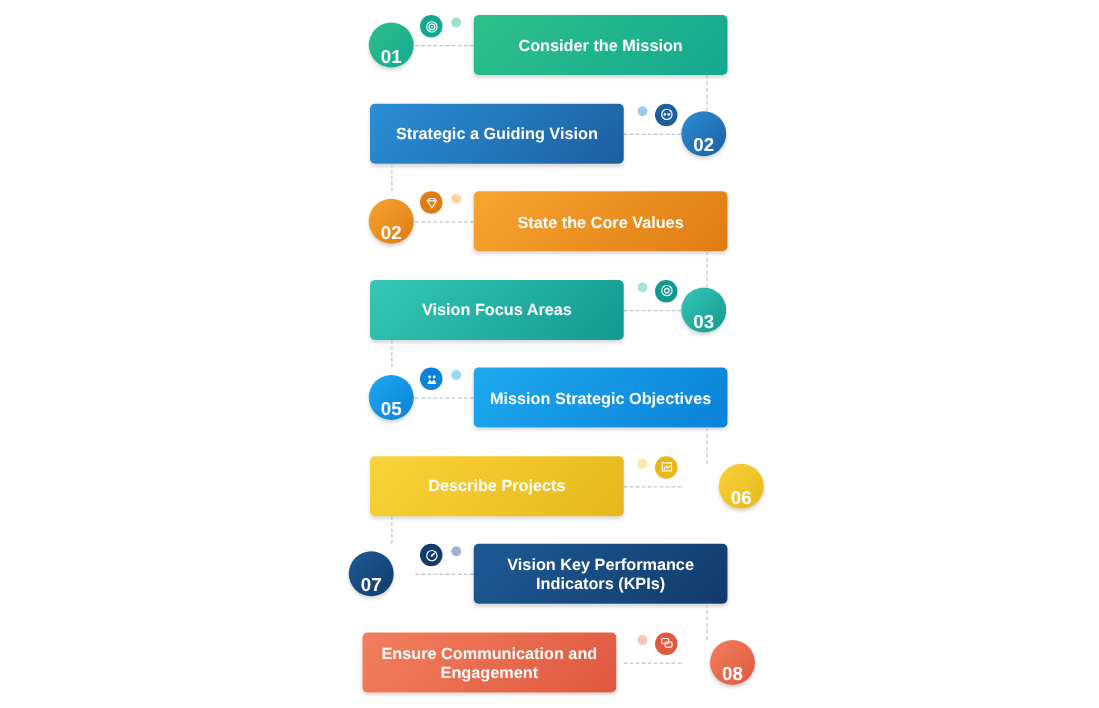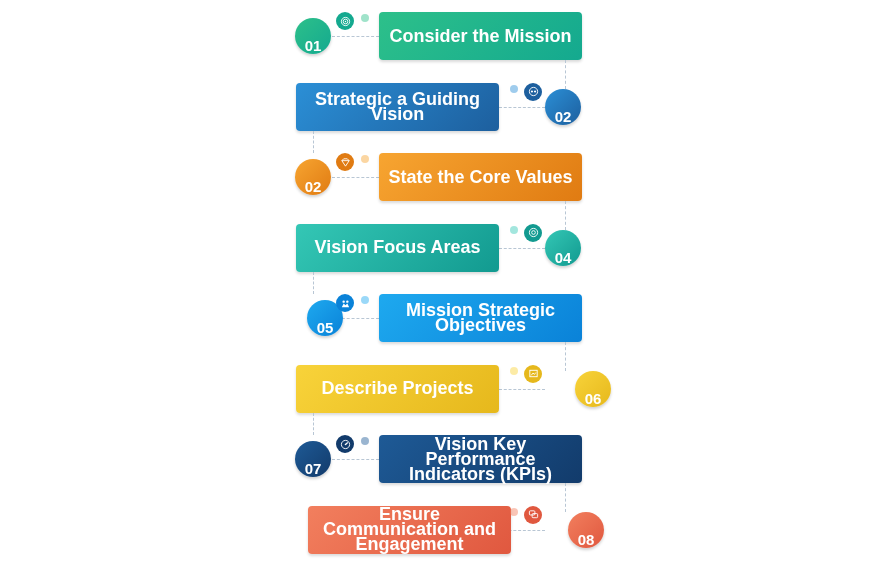--- a/index.html
+++ b/index.html
@@ -1,19 +1,19 @@
 <!DOCTYPE html>
 <html><head>
 <meta charset="utf-8">
 <style>
   html, body { margin:0; padding:0; }
   body { width:879px; height:566px; background:#ffffff; position:relative; overflow:hidden;
          font-family:"Liberation Sans", "DejaVu Sans", sans-serif; }
   .box { position:absolute; width:203px; height:48px; border-radius:4px; color:#fff;
-         font-weight:bold; font-size:18px; line-height:15px; display:flex; align-items:center;
+         font-weight:bold; font-size:13px; line-height:15px; display:flex; align-items:center;
          justify-content:center; text-align:center; box-shadow:0 2px 3px rgba(0,0,0,0.15); padding:0 8px; box-sizing:border-box; }
   .circle { position:absolute; width:36px; height:36px; border-radius:50%; color:#fff; font-weight:bold;
             font-size:15px; display:flex; align-items:flex-end; justify-content:center;
             box-shadow:0 2px 3px rgba(0,0,0,0.18); }
   .icon { position:absolute; width:18px; height:18px; border-radius:50%; display:flex; align-items:center; justify-content:center; }
   .icon svg { width:11px; height:11px; }
   .dot { position:absolute; width:8px; height:8px; border-radius:50%; opacity:0.45; }
   .hdash { position:absolute; height:0; border-top:1.5px dashed #b8c6d4; }
   .vdash { position:absolute; width:0; border-left:1.5px dashed #b8c6d4; }
 </style>
@@ -73,37 +73,37 @@
       </div>
       <div class="dot" style="left:361px;top:155px;background:#f7a531"></div>
       <div class="vdash" style="left:565px;top:201px;height:28.5px"></div>
     </div>
     <div>
       <div class="hdash" style="left:499px;top:247.5px;width:46px"></div>
       <div class="box" style="left:296px;top:223.5px;background:linear-gradient(135deg, #34c7b5, #129a90)">
         <span>Vision Focus Areas</span>
       </div>
       <div class="circle" style="left:545px;top:229.5px;background:linear-gradient(135deg, #34c7b5, #129a90)">
-        <span>04</span>
+        <span>03</span>
       </div>
       <div class="icon" style="left:524px;top:223.5px;background:#129a90">
         <svg viewBox="0 0 12 12">
           <circle cx="6" cy="6" r="4.5" fill="none" stroke="#fff" stroke-width="1"></circle>
           <circle cx="6" cy="6" r="2" fill="none" stroke="#fff" stroke-width="1"></circle>
         </svg>
       </div>
       <div class="dot" style="left:510px;top:225.5px;background:#34c7b5"></div>
       <div class="vdash" style="left:313px;top:271.5px;height:22.5px"></div>
     </div>
     <div>
       <div class="hdash" style="left:332px;top:318px;width:47px"></div>
       <div class="box" style="left:379px;top:294px;background:linear-gradient(135deg, #1ea9ef, #0a82d8)">
         <span>Mission Strategic Objectives</span>
       </div>
-      <div class="circle" style="left:307px;top:300px;background:linear-gradient(135deg, #1ea9ef, #0a82d8)">
+      <div class="circle" style="left:295px;top:300px;background:linear-gradient(135deg, #1ea9ef, #0a82d8)">
         <span>05</span>
       </div>
       <div class="icon" style="left:336px;top:294px;background:#0a82d8">
         <svg viewBox="0 0 12 12">
           <circle cx="4" cy="4" r="1.3" fill="#fff"></circle>
           <circle cx="8" cy="4" r="1.3" fill="#fff"></circle>
           <path d="M2 10 L4 6 L6 8 L8 6 L10 10 Z" fill="#fff"></path>
         </svg>
       </div>
       <div class="dot" style="left:361px;top:296px;background:#1ea9ef"></div>
@@ -124,36 +124,36 @@
         </svg>
       </div>
       <div class="dot" style="left:510px;top:366.5px;background:#f8d33a"></div>
       <div class="vdash" style="left:313px;top:412.5px;height:22.5px"></div>
     </div>
     <div>
       <div class="hdash" style="left:332px;top:459px;width:47px"></div>
       <div class="box" style="left:379px;top:435px;background:linear-gradient(135deg, #1e5a96, #123b6b)">
         <span>Vision Key Performance Indicators (KPIs)</span>
       </div>
-      <div class="circle" style="left:295px;top:441px;background:linear-gradient(135deg, #1e5a96, #123b6b)">
+      <div class="circle" style="left:279px;top:441px;background:linear-gradient(135deg, #1e5a96, #123b6b)">
         <span>07</span>
       </div>
       <div class="icon" style="left:336px;top:435px;background:#123b6b">
         <svg viewBox="0 0 12 12">
           <circle cx="6" cy="6" r="4.5" fill="none" stroke="#fff" stroke-width="1"></circle>
           <path d="M6 6 L8.5 3.8" stroke="#fff" stroke-width="1.2"></path>
           <circle cx="6" cy="6" r="0.9" fill="#fff"></circle>
         </svg>
       </div>
       <div class="dot" style="left:361px;top:437px;background:#1e5a96"></div>
       <div class="vdash" style="left:565px;top:483px;height:28.5px"></div>
     </div>
     <div>
       <div class="hdash" style="left:499px;top:529.5px;width:46px"></div>
-      <div class="box" style="left:308px;top:505.5px;background:linear-gradient(135deg, #f27f5e, #e0583f)">
+      <div class="box" style="left:290px;top:505.5px;background:linear-gradient(135deg, #f27f5e, #e0583f)">
         <span>Ensure Communication and Engagement</span>
       </div>
       <div class="circle" style="left:568px;top:511.5px;background:linear-gradient(135deg, #f27f5e, #e0583f)">
         <span>08</span>
       </div>
       <div class="icon" style="left:524px;top:505.5px;background:#e0583f">
         <svg viewBox="0 0 12 12">
           <rect x="1.5" y="2" width="6" height="4.5" rx="1" fill="none" stroke="#fff" stroke-width="1"></rect>
           <rect x="4.5" y="5" width="6" height="4.5" rx="1" fill="none" stroke="#fff" stroke-width="1"></rect>
         </svg>

